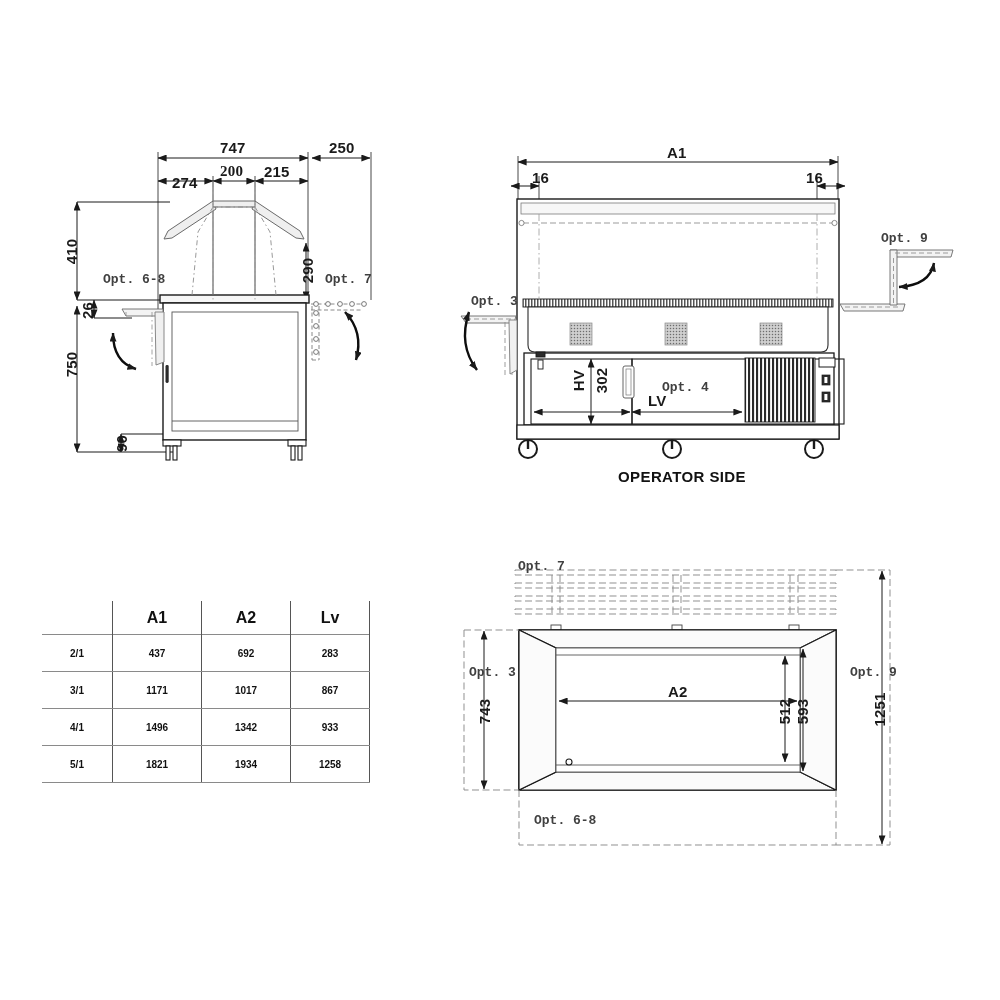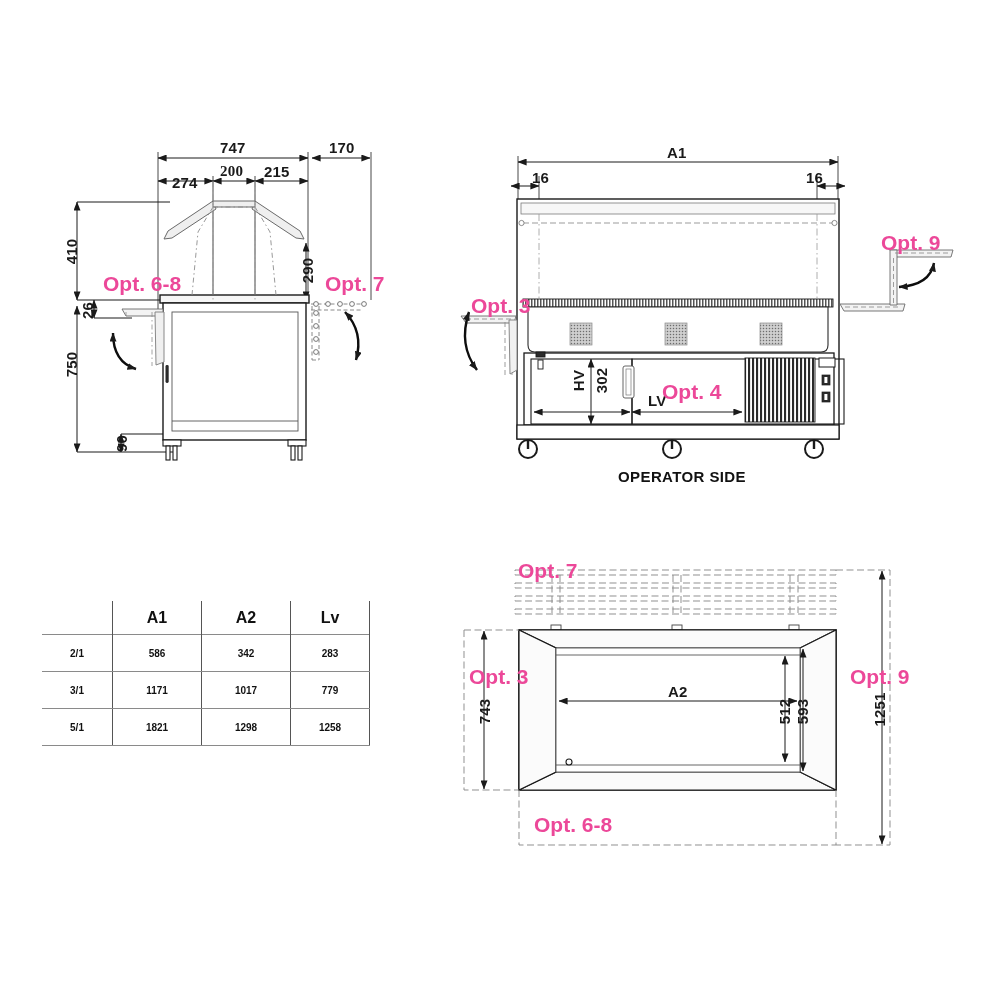--- a/index.html
+++ b/index.html
@@ -7,22 +7,22 @@
        font-family:"Liberation Sans", sans-serif;color:#111;}
   .stage{position:absolute;left:0;top:0;width:1000px;height:1000px;}
   svg{position:absolute;left:0;top:0;width:1000px;height:1000px;}
 
   
   .dimtext{position:absolute;font-family:"Liberation Sans",sans-serif;
            font-size:15px;font-weight:700;color:#1a1a1a;white-space:nowrap;
            letter-spacing:.2px;}
   .rot90{transform:rotate(-90deg);}
 
-  .optlabel{position:absolute;font-family:Liberation Sans, sans-serif;
-            font-size:21px;font-weight:700;color:#ec4899;white-space:nowrap;}
+  .optlabel{position:absolute;font-family:Liberation Mono, monospace;
+            font-size:13px;font-weight:700;color:#404040;white-space:nowrap;}
   .caption{position:absolute;font-family:"Liberation Sans",sans-serif;
            font-size:15px;font-weight:700;color:#111;letter-spacing:.4px;
            white-space:nowrap;}
 
   
   .spec-table{position:absolute;left:42px;top:601px;border-collapse:collapse;}
   .spec-table td,.spec-table th{
       font-family:"Liberation Sans",sans-serif;font-weight:700;font-size:10px;
       text-align:center;color:#111;background:#fff;
       padding:0;height:36px;}
@@ -340,21 +340,21 @@
     </g>
 
     <g fill="none" stroke="#8a8a8a" stroke-width="0.95" stroke-dasharray="7 3.5">
       <path d="M836,570 L890,570 L890,845 L836,845"></path>
     </g>
     <line x1="882" y1="571" x2="882" y2="844" stroke="#1a1a1a" stroke-width="1" marker-start="url(#arS)" marker-end="url(#ar)"></line>
   </g>
 </svg>
 
 <div class="dimtext" style="left:220px;top:139px;">747</div>
-<div class="dimtext" style="left:329px;top:139px;">170</div>
+<div class="dimtext" style="left:329px;top:139px;">250</div>
 <div class="dimtext" style="left:172px;top:174px;">274</div>
 <div class="dimtext" style="left:220px;top:163px;font-family:Liberation Serif, serif;">200</div>
 <div class="dimtext" style="left:264px;top:163px;">215</div>
 
 <div class="dimtext rot90" style="left:55px;top:243px;width:32px;text-align:center;">410</div>
 <div class="dimtext rot90" style="left:291px;top:262px;width:32px;text-align:center;">290</div>
 <div class="dimtext rot90" style="left:72px;top:302px;width:30px;text-align:center;">26</div>
 <div class="dimtext rot90" style="left:55px;top:356px;width:32px;text-align:center;">750</div>
 <div class="dimtext rot90" style="left:106px;top:435px;width:30px;text-align:center;">90</div>
 
@@ -390,32 +390,38 @@
     <tr>
       <th class="cw0 blank"></th>
       <th class="cw1 vline-l vline-r">A1</th>
       <th class="cw2 vline-r">A2</th>
       <th class="cw3 vline-r">Lv</th>
     </tr>
   </thead>
   <tbody>
     <tr>
       <td class="cw0 hline-top hline">2/1</td>
-      <td class="cw1 hline-top hline vline-l vline-r">586</td>
-      <td class="cw2 hline-top hline vline-r">342</td>
+      <td class="cw1 hline-top hline vline-l vline-r">437</td>
+      <td class="cw2 hline-top hline vline-r">692</td>
       <td class="cw3 hline-top hline vline-r">283</td>
     </tr>
     <tr>
       <td class="cw0 hline">3/1</td>
       <td class="cw1 hline vline-l vline-r">1171</td>
       <td class="cw2 hline vline-r">1017</td>
-      <td class="cw3 hline vline-r">779</td>
+      <td class="cw3 hline vline-r">867</td>
+    </tr>
+    <tr>
+      <td class="cw0 hline">4/1</td>
+      <td class="cw1 hline vline-l vline-r">1496</td>
+      <td class="cw2 hline vline-r">1342</td>
+      <td class="cw3 hline vline-r">933</td>
     </tr>
     <tr>
       <td class="cw0 hline">5/1</td>
       <td class="cw1 hline vline-l vline-r">1821</td>
-      <td class="cw2 hline vline-r">1298</td>
+      <td class="cw2 hline vline-r">1934</td>
       <td class="cw3 hline vline-r">1258</td>
     </tr>
   </tbody>
 </table>
 
 </div>
 
 </body></html>

